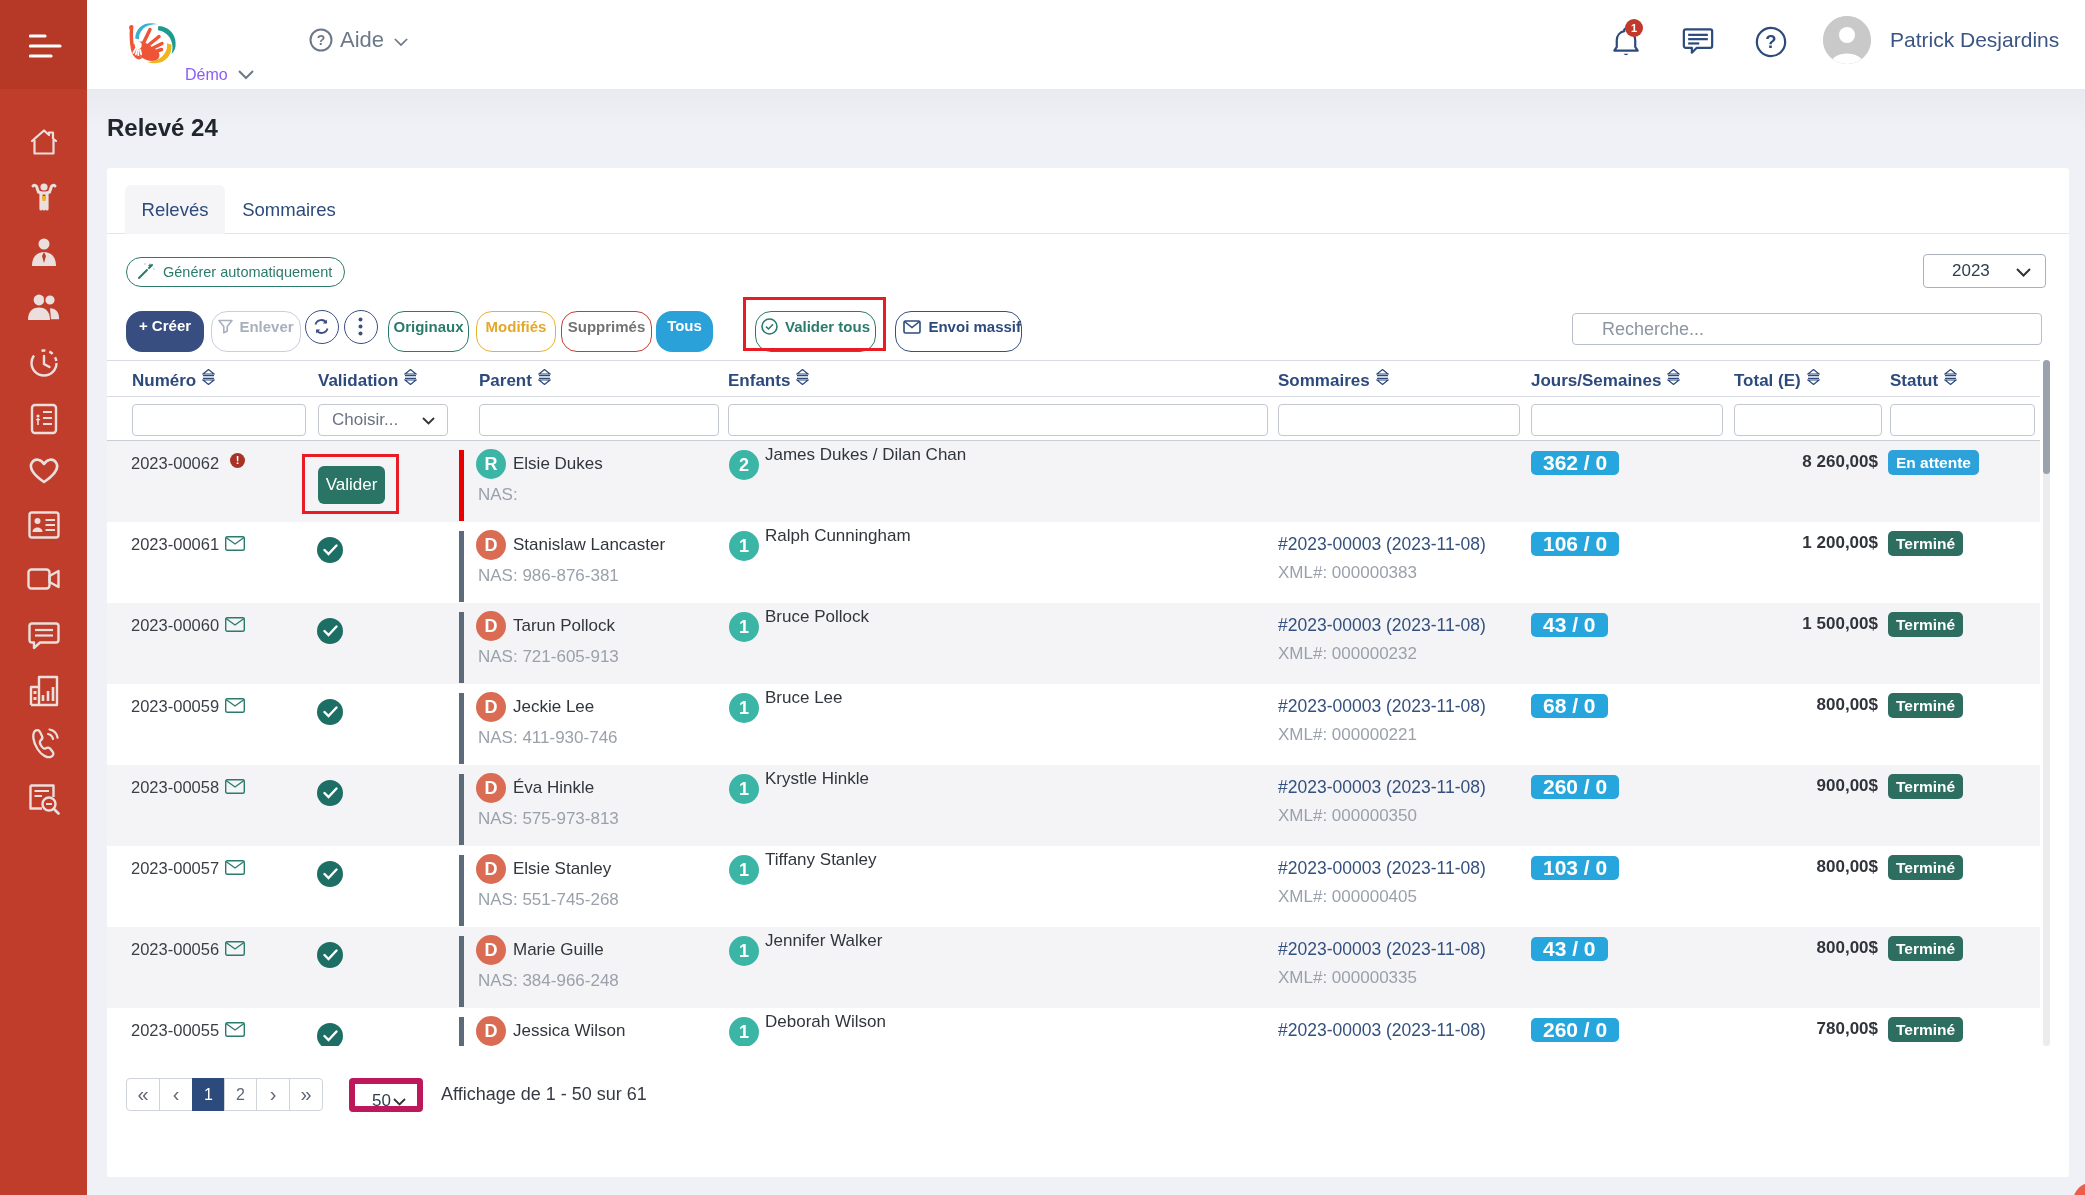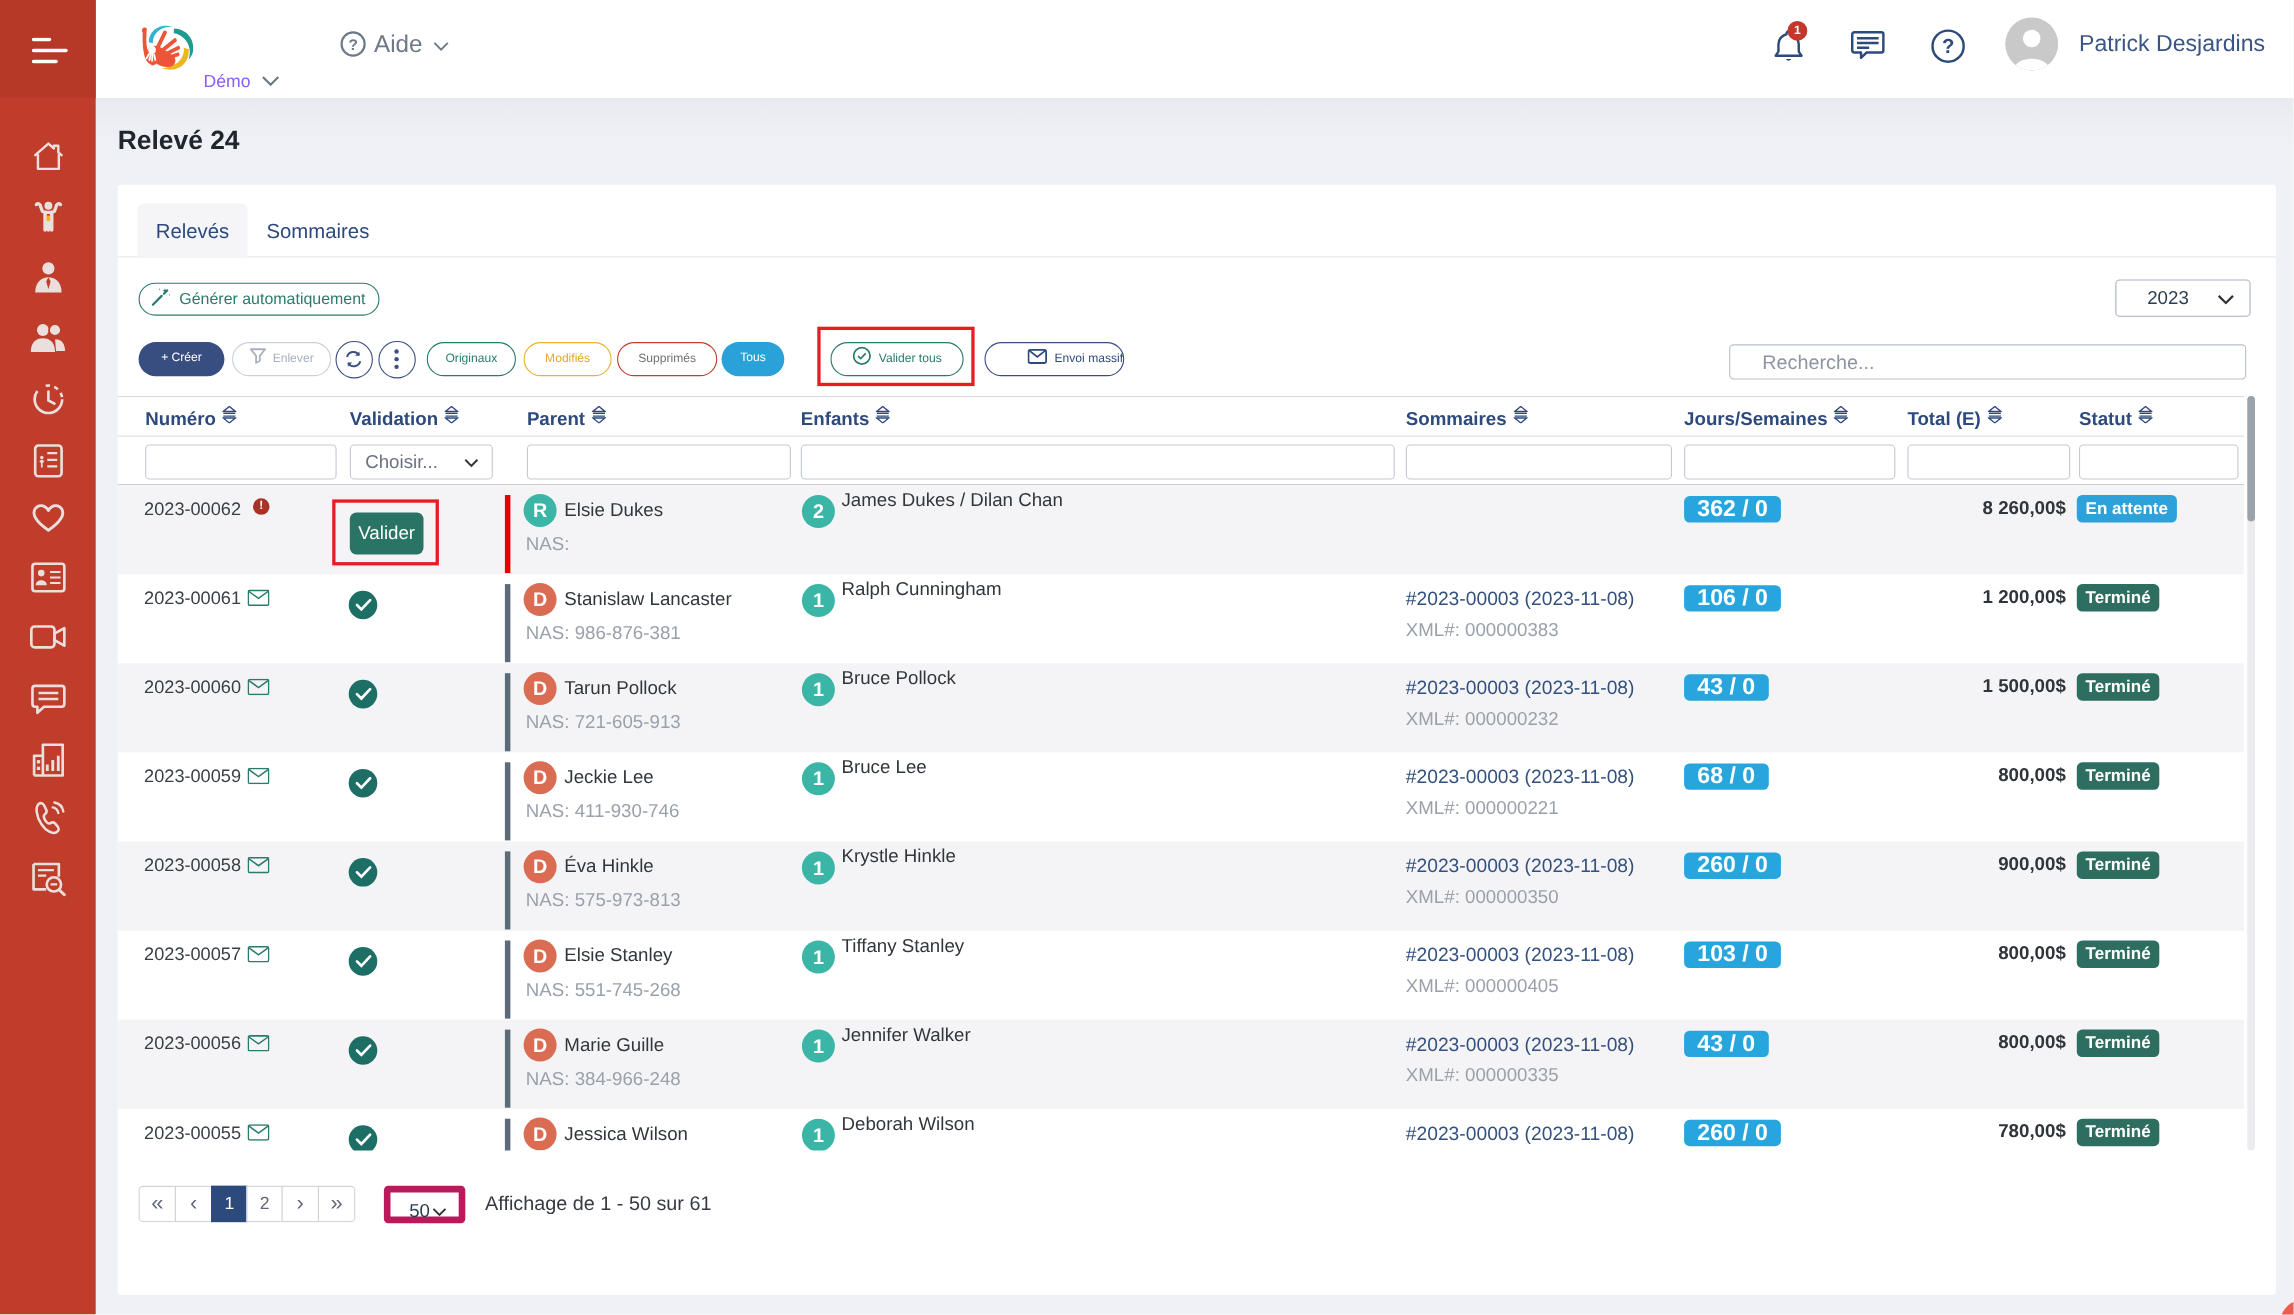--- a/index.html
+++ b/index.html
@@ -36,21 +36,21 @@
 .tabs { position:absolute; left:0; top:0; height:66px; width:100%; border-bottom:1px solid #e3e5ea; }
 .tab { position:absolute; top:17px; height:49px; line-height:49px; font-size:18.5px; color:#2d4a7d; text-align:center; }
 .tab.active { left:18px; width:100px; background:#f5f5f7; border-radius:6px 6px 0 0; }
 .tab.inactive { left:118px; width:128px; }
 
 
 .btn-gen { position:absolute; left:19px; top:89px; height:30px; border:1px solid #2a7b6c; border-radius:15px; color:#2a7b6c; font-size:14.5px; line-height:28px; padding:0 12px 0 10px; background:#fff; white-space:nowrap; }
 
 
 .toolbar { position:absolute; left:19px; top:142px; height:34px; width:1920px; }
-.pill { position:absolute; top:1px; height:31px; border-radius:16px; font-size:11px; font-weight:normal; line-height:29px; text-align:center; white-space:nowrap; }
+.pill { position:absolute; top:1px; height:41px; border-radius:16px; font-size:15px; font-weight:bold; line-height:29px; text-align:center; white-space:nowrap; }
 .ic-circle { position:absolute; top:0; width:34px; height:34px; border-radius:50%; border:1px solid #3c4f80; background:#fff; }
 
 
 .yearsel { position:absolute; left:1816px; top:86px; width:123px; height:34px; border:1px solid #aab1bd; border-radius:4px; background:#fff; font-size:17px; color:#2d3e50; text-align:left; padding-left:28px; line-height:32px; }
 .search { position:absolute; left:1446px; top:3px; width:470px; height:32px; border:1px solid #b9bfca; border-radius:4px; background:#fff; color:#8d95a2; font-size:18px; line-height:30px; padding-left:29px; }
 
 
 .tablewrap { position:absolute; left:0; top:192px; width:1962px; }
 .thead { position:absolute; left:0; top:0; width:1933px; height:37px; border-top:1px solid #d8dbe1; border-bottom:1px solid #d8dbe1;text-align:center; }
 .th { position:absolute; top:8px; font-size:17px; font-weight:bold; color:#2d4a7d; }

